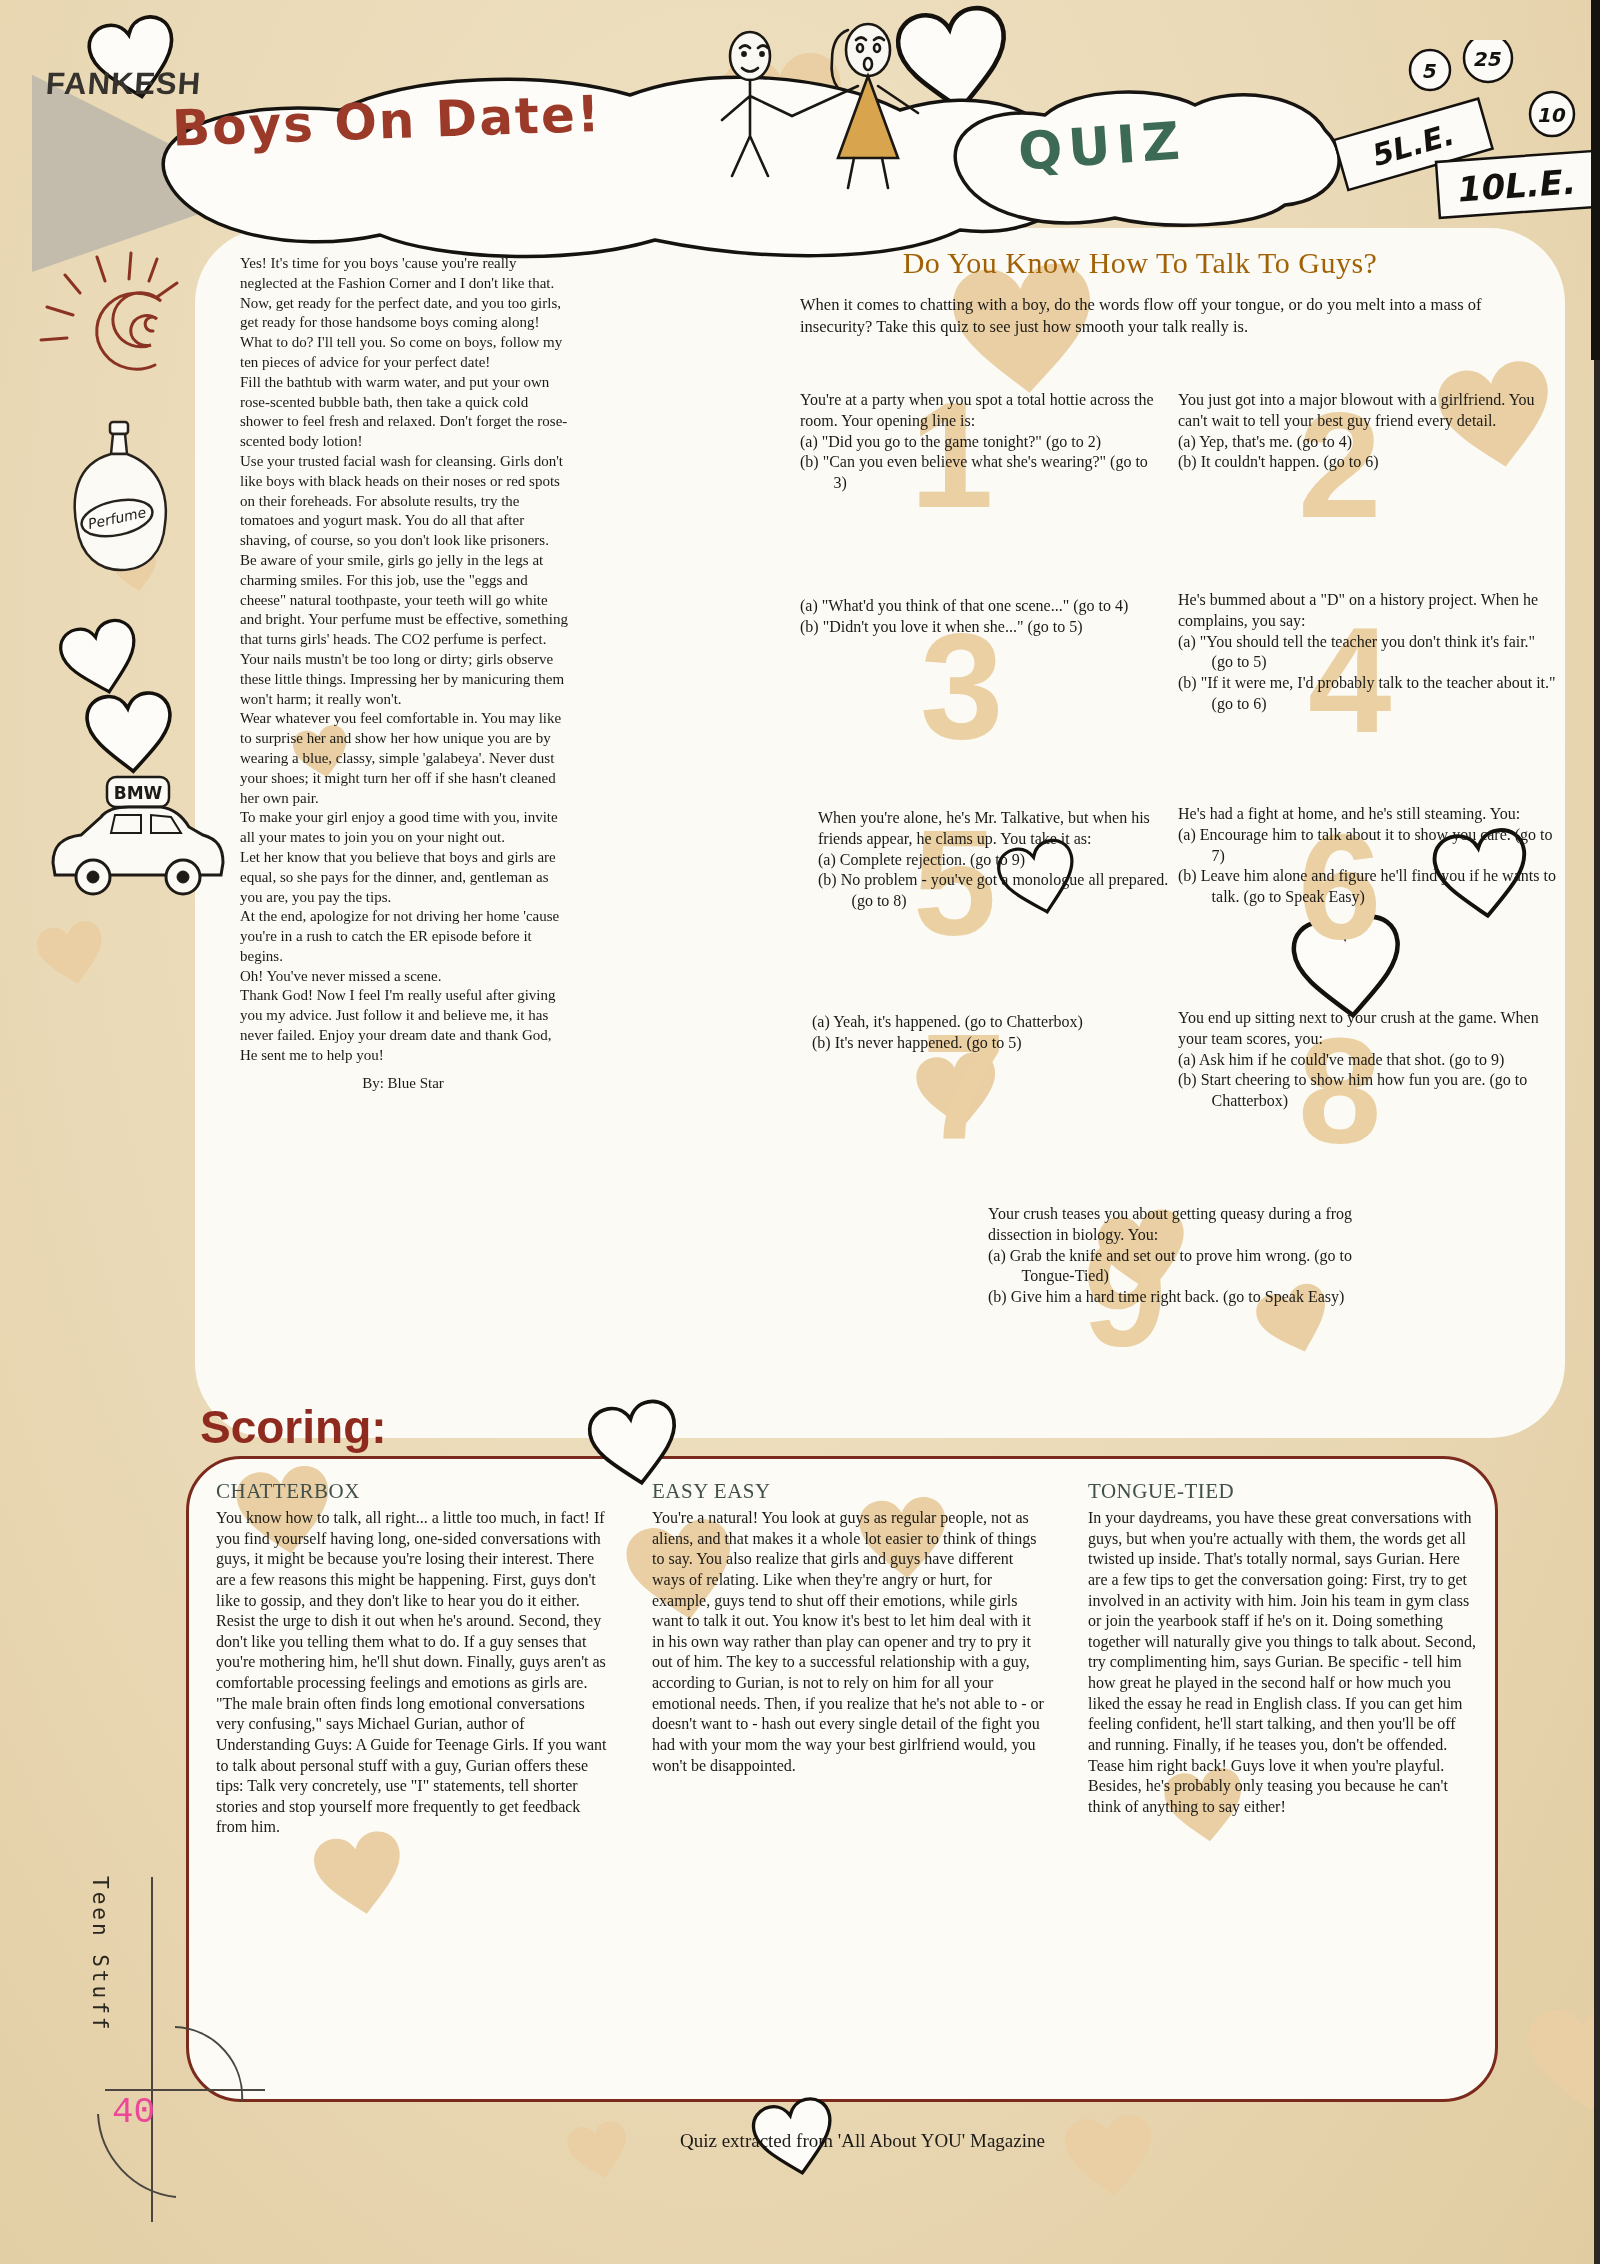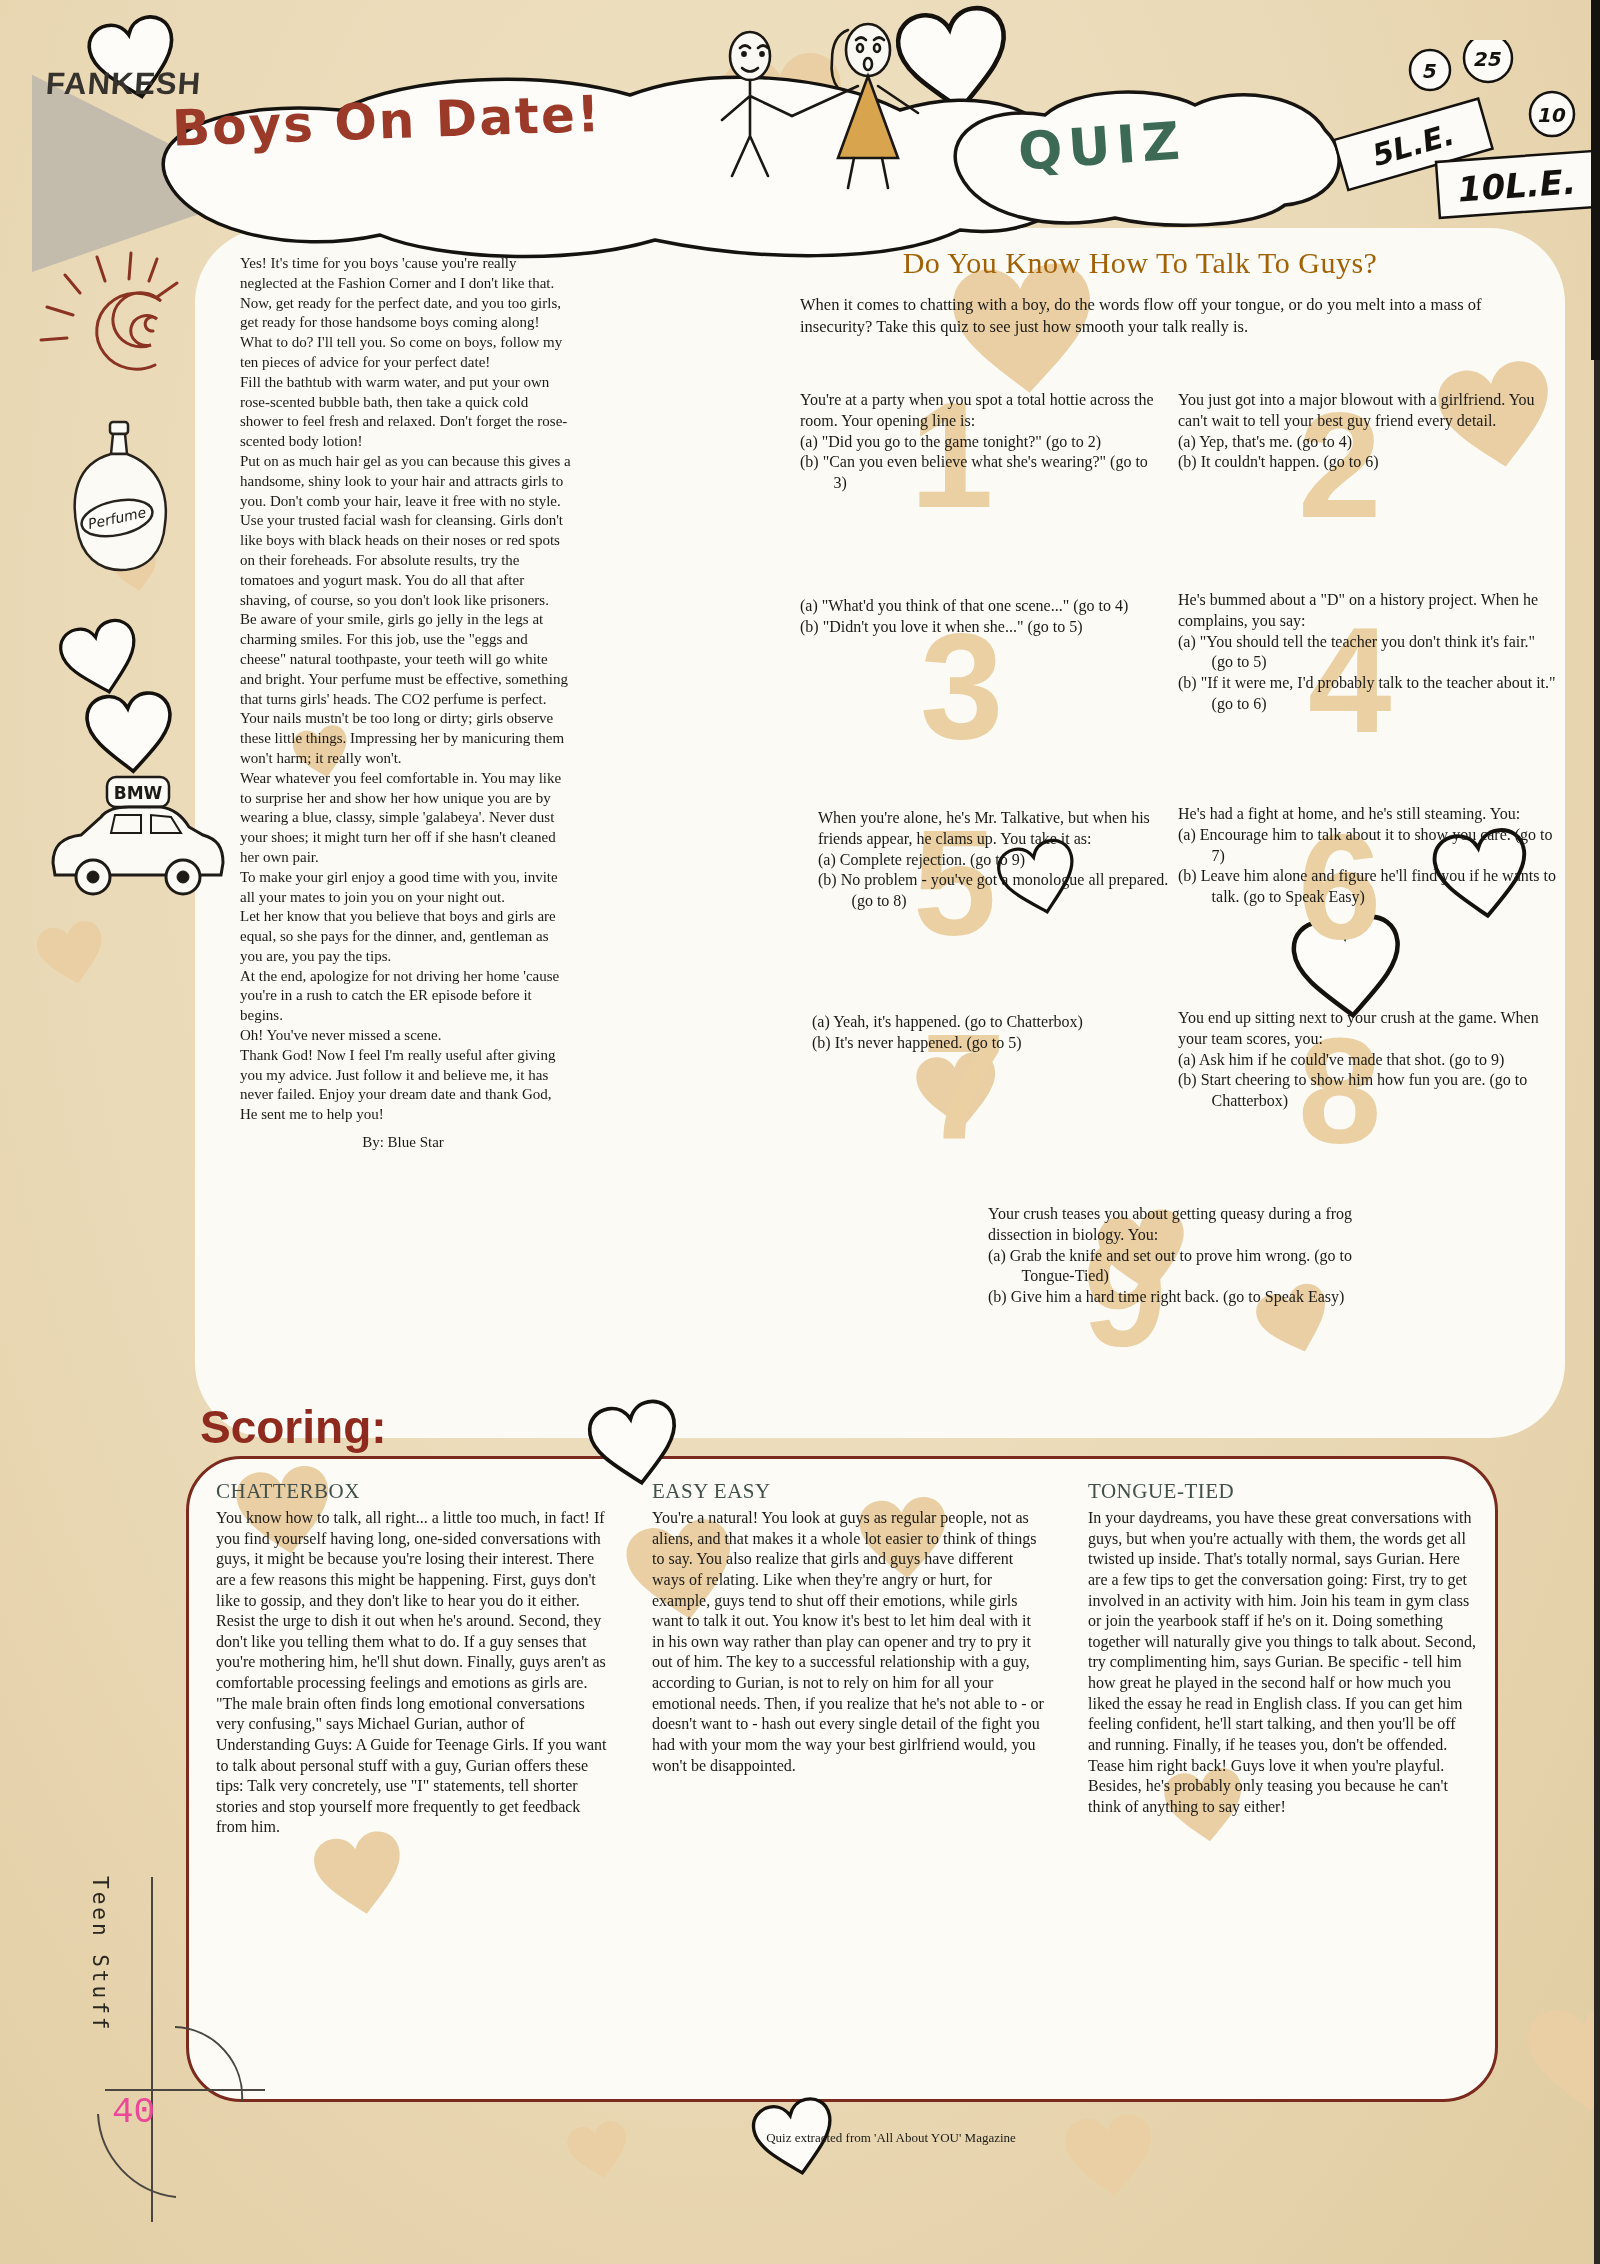--- a/index.html
+++ b/index.html
@@ -31,21 +31,21 @@
   .q .qnum{position:absolute;color:#ead0a2;font-family:"Liberation Sans",sans-serif;font-weight:bold;
            font-size:150px;line-height:1;z-index:0;user-select:none}
   .q p{margin:0;position:relative;z-index:1}
   .q .opt{padding-left:2.1em;text-indent:-2.1em;position:relative;z-index:1}
   .score-box{position:absolute;left:186px;top:1456px;width:1312px;height:646px;background:#fcfbf6;
              border:3px solid #7b2a1e;border-radius:55px;z-index:0;box-sizing:border-box}
   .score-head{left:200px;top:1400px;font-family:"Liberation Sans",sans-serif;font-weight:bold;
               font-size:46px;color:#8e2b1e}
   .res{position:absolute;top:1478px;z-index:3;font-size:16px;line-height:1.29}
   .res h3{margin:0 0 3px 0;font-size:21px;color:#41504b;letter-spacing:.5px;font-weight:normal}
-  .credit{left:696px;top:2130px;width:390px;font-size:13px;text-align:center}
+  .credit{left:680px;top:2130px;width:390px;font-size:19px;text-align:left}
   .teen{left:88px;top:1876px;height:220px;writing-mode:vertical-rl;text-orientation:sideways;
         font-family:"DejaVu Sans Mono",monospace;font-size:21px;letter-spacing:3px;color:#2a2721}
   .pageno{left:112px;top:2092px;font-family:Liberation Mono, monospace;font-size:36px;color:#ec4899}
   .edge{position:absolute;right:0;top:0;width:6px;height:2264px;background:#2b2824;z-index:4}
   .edge2{position:absolute;right:0;top:0;width:9px;height:360px;background:#15130f;z-index:4}
 </style>
 </head>
 <body>
 
 <svg width="0" height="0" style="position:absolute">
@@ -237,21 +237,20 @@
   </g>
 </svg>
 
 <div class="txt brand">FANKESH</div>
 <div class="txt boys-title">Boys On Date!</div>
 <div class="txt quiz-badge">QUIZ</div>
 
 <div class="txt article">
   <p>Yes! It's time for you boys 'cause you're really neglected at the Fashion Corner and I don't like that. Now, get ready for the perfect date, and you too girls, get ready for those handsome boys coming along! What to do? I'll tell you. So come on boys, follow my ten pieces of advice for your perfect date!</p>
   <p>Fill the bathtub with warm water, and put your own rose-scented bubble bath, then take a quick cold shower to feel fresh and relaxed. Don't forget the rose-scented body lotion!</p>
-  <p>Put on as much hair gel as you can because this gives a handsome, shiny look to your hair and attracts girls to you. Don't comb your hair, leave it free with no style.</p>
   <p>Use your trusted facial wash for cleansing. Girls don't like boys with black heads on their noses or red spots on their foreheads. For absolute results, try the tomatoes and yogurt mask. You do all that after shaving, of course, so you don't look like prisoners.</p>
   <p>Be aware of your smile, girls go jelly in the legs at charming smiles. For this job, use the "eggs and cheese" natural toothpaste, your teeth will go white and bright. Your perfume must be effective, something that turns girls' heads. The CO2 perfume is perfect.</p>
   <p>Your nails mustn't be too long or dirty; girls observe these little things. Impressing her by manicuring them won't harm; it really won't.</p>
   <p>Wear whatever you feel comfortable in. You may like to surprise her and show her how unique you are by wearing a blue, classy, simple 'galabeya'. Never dust your shoes; it might turn her off if she hasn't cleaned her own pair.</p>
   <p>To make your girl enjoy a good time with you, invite all your mates to join you on your night out.</p>
   <p>Let her know that you believe that boys and girls are equal, so she pays for the dinner, and, gentleman as you are, you pay the tips.</p>
   <p>At the end, apologize for not driving her home 'cause you're in a rush to catch the ER episode before it begins.</p>
   <p>Oh! You've never missed a scene.</p>
   <p>Thank God! Now I feel I'm really useful after giving you my advice. Just follow it and believe me, it has never failed. Enjoy your dream date and thank God, He sent me to help you!</p>
   <div class="byline">By: Blue Star</div>

